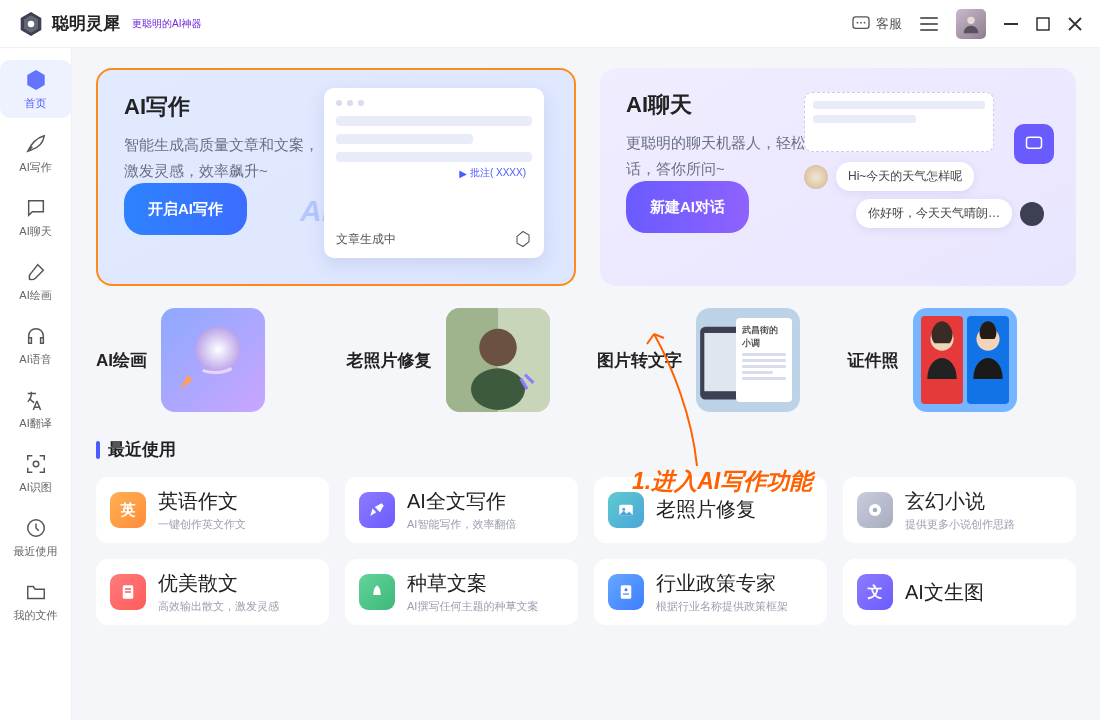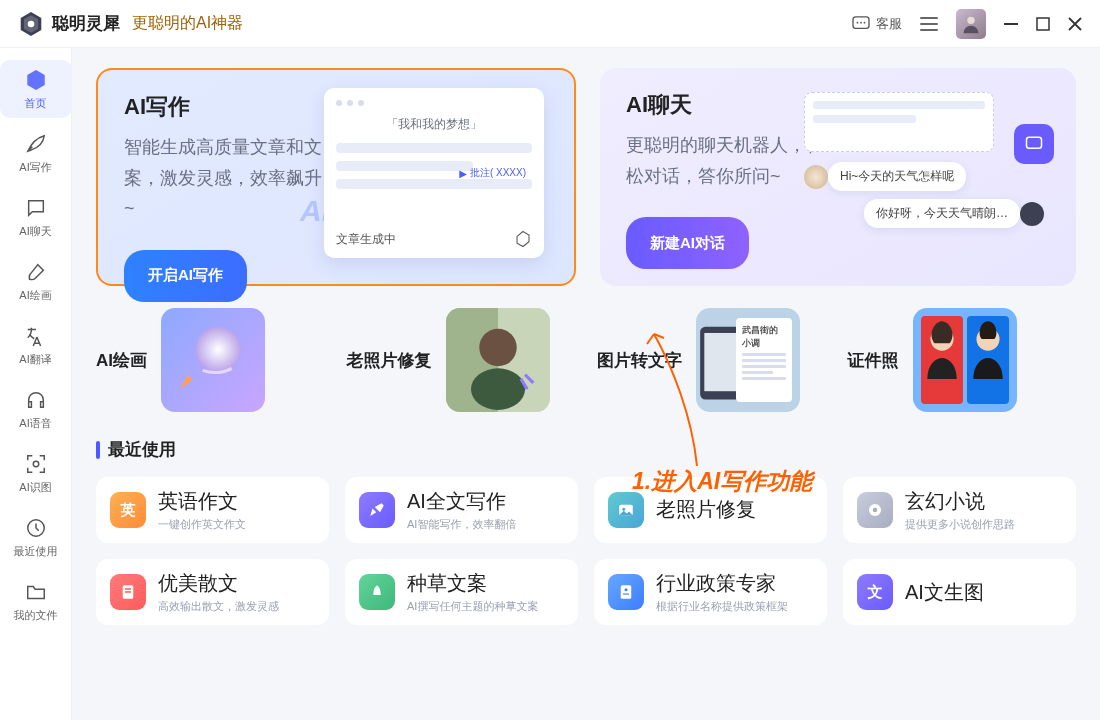--- a/index.html
+++ b/index.html
@@ -1,21 +1,21 @@
 <!DOCTYPE html>
 <html><head>
 <meta charset="utf-8">
 <style>
 *{margin:0;padding:0;box-sizing:border-box;font-family:"Microsoft YaHei",-apple-system,sans-serif}
 body{width:1100px;height:720px;overflow:hidden;background:#f5f6fa}
 .titlebar{height:48px;background:#fff;display:flex;align-items:center;padding:0 18px;border-bottom:1px solid #eef0f4}
 .logo{width:26px;height:26px;display:flex;align-items:center;justify-content:center;margin-right:8px}
 .logo svg{width:26px;height:26px}
 .app-name{font-size:17px;font-weight:700;color:#222;margin-right:12px}
-.app-tag{font-size:16px;color:#a16207}
+.app-tag{font-size:10px;color:#6d28d9}
 .tb-right{margin-left:auto;display:flex;align-items:center;gap:18px}
 .kefu{display:flex;align-items:center;gap:6px;font-size:13px;color:#555;cursor:pointer}
 .burger{width:18px;height:14px;display:flex;flex-direction:column;justify-content:space-between;cursor:pointer}
 .burger span{height:2px;background:#666;border-radius:1px}
 .avatar{width:30px;height:30px;border-radius:5px;background:linear-gradient(140deg,#c9b8d0,#8e7d89);display:flex;align-items:center;justify-content:center;overflow:hidden;cursor:pointer}
 .avatar svg{width:22px;height:22px}
 .winbtn{width:14px;height:14px;cursor:pointer;display:flex;align-items:center;justify-content:center}
 .winbtn svg{width:14px;height:14px}
 .shell{display:flex;height:672px}
 .sidebar{width:72px;background:#fff;border-right:1px solid #eef0f4;display:flex;flex-direction:column;align-items:center;padding-top:12px}
@@ -24,42 +24,42 @@
 .sb-item .ic{width:24px;height:24px;display:flex;align-items:center;justify-content:center;color:#555}
 .sb-item.active .ic{color:#4a5cff}
 .sb-item .lbl{font-size:11px;color:#666}
 .sb-item.active .lbl{color:#4a5cff}
 .main{flex:1;padding:20px 24px;overflow:auto;position:relative}
 .hero-row{display:flex;gap:24px;margin-bottom:22px}
 .hero{flex:1;height:218px;border-radius:16px;padding:22px 26px;position:relative;display:flex}
 .hero.write{background:linear-gradient(150deg,#e2eaff 0%,#dde6ff 100%);border:2px solid #ff8a1a}
 .hero.chat{background:linear-gradient(150deg,#f0edff 0%,#e8e5ff 100%)}
 .hero h2{font-size:22px;font-weight:700;color:#222;margin-bottom:10px}
-.hero p{font-size:18px;color:#6a6f82;line-height:1.7;margin-bottom:26px;max-width:200px}
+.hero p{font-size:15px;color:#6a6f82;line-height:1.7;max-width:200px}
 .hero .cta{display:inline-flex;align-items:center;justify-content:center;height:52px;padding:0 24px;border-radius:20px;color:#fff;font-size:15px;font-weight:600;cursor:pointer;border:none}
 .cta.blue{background:linear-gradient(90deg,#2e82ff,#3c6dff)}
 .cta.purple{background:linear-gradient(90deg,#6a5bff,#8e62ff)}
 .hero-left{flex:0 0 200px}
 .hero-right{flex:1;position:relative}
 .mock-panel{position:absolute;right:4px;top:-4px;width:220px;height:170px;background:#fff;border-radius:10px;box-shadow:0 6px 18px rgba(80,90,160,.15);padding:12px}
 .mp-dots{display:flex;gap:5px;margin-bottom:10px}
 .mp-dots i{width:6px;height:6px;border-radius:50%;background:#d8dcec}
 .mp-title{font-size:12px;color:#6a6f82;text-align:center;margin-bottom:10px}
 .mp-line{height:10px;background:#e8ecf9;border-radius:4px;margin-bottom:8px}
 .mp-line.short{width:70%}
 .mp-tag{position:absolute;right:18px;top:78px;font-size:10px;color:#4a5cff;display:flex;align-items:center;gap:3px}
 .mp-foot{position:absolute;left:12px;right:12px;bottom:10px;display:flex;align-items:center;justify-content:space-between;font-size:12px;color:#555}
 .mp-foot .hexi{width:18px;height:18px}
 .ai-badge{position:absolute;left:-24px;bottom:34px;font-size:30px;font-weight:800;color:#b6c6ff;font-style:italic}
 .chat-demo{position:absolute;right:6px;top:2px;width:240px}
 .chat-win{width:190px;height:60px;background:#fff;border-radius:8px;border:1px dashed #c8ccf0;margin-bottom:10px;padding:8px}
 .chat-win .bar{height:8px;background:#e8ecf9;border-radius:3px;margin-bottom:6px}
 .chat-win .bar.s{width:60%}
 .chat-fab{position:absolute;right:-10px;top:32px;width:40px;height:40px;border-radius:10px;background:#6a5bff;display:flex;align-items:center;justify-content:center;color:#fff}
-.bubble{display:flex;align-items:center;margin-top:8px}
+.bubble{display:flex;align-items:center;gap:8px;margin-top:8px}
 .bubble.rtl{justify-content:flex-end}
 .bubble .bav{width:24px;height:24px;border-radius:50%;background:radial-gradient(circle,#f3e5d3,#d0b590);flex:0 0 24px}
 .bubble .bav.dark{background:#3d4052}
 .bubble .txt{font-size:12px;background:#fff;border-radius:14px;padding:6px 12px;color:#444;white-space:nowrap;max-width:170px;overflow:hidden;text-overflow:ellipsis;box-shadow:0 2px 8px rgba(80,90,160,.12)}
 .feat-row{display:flex;gap:22px;margin-bottom:26px}
 .feat{flex:1;display:flex;align-items:center;gap:14px;cursor:pointer}
 .feat h3{font-size:17px;font-weight:700;color:#222}
 .thumb{width:104px;height:104px;border-radius:14px;flex:0 0 104px;position:relative;overflow:hidden}
 .thumb.t1{background:linear-gradient(135deg,#8da9ff,#c9a5ff)}
 .thumb.t2{background:linear-gradient(180deg,#a7d4a1 0%,#d9c8a0 100%)}
@@ -175,32 +175,32 @@
     <div class="ic">
           <svg width="22" height="22" viewBox="0 0 24 24">
             <path fill="none" stroke="currentColor" stroke-width="1.6" d="M14 4l6 6-9 9c-2 2-6 1-6 1s-1-4 1-6z"></path>
           </svg>
         </div>
     <div class="lbl">AI绘画</div>
   </div>
   <div class="sb-item">
     <div class="ic">
           <svg width="22" height="22" viewBox="0 0 24 24">
+            <path fill="none" stroke="currentColor" stroke-width="1.6" d="M4 14v-2a8 8 0 0116 0v2M4 14h3v6H4zM20 14h-3v6h3z"></path>
+          </svg>
+        </div>
+    <div class="lbl">AI语音</div>
+  </div>
+  <div class="sb-item">
+    <div class="ic">
+          <svg width="22" height="22" viewBox="0 0 24 24">
             <path fill="none" stroke="currentColor" stroke-width="1.6" d="M3 5h9M7 3v2m0 0c0 4-2 7-4 9m2-4c1 2 3 4 5 5m3-2l4 10m-1-3h-6m3-7l-4 10"></path>
           </svg>
         </div>
     <div class="lbl">AI翻译</div>
-  </div>
-  <div class="sb-item">
-    <div class="ic">
-          <svg width="22" height="22" viewBox="0 0 24 24">
-            <path fill="none" stroke="currentColor" stroke-width="1.6" d="M4 14v-2a8 8 0 0116 0v2M4 14h3v6H4zM20 14h-3v6h3z"></path>
-          </svg>
-        </div>
-    <div class="lbl">AI语音</div>
   </div>
   <div class="sb-item">
     <div class="ic">
           <svg width="22" height="22" viewBox="0 0 24 24">
             <path fill="none" stroke="currentColor" stroke-width="1.6" d="M3 8V3h5M21 8V3h-5M3 16v5h5M21 16v5h-5"></path>
             <circle cx="12" cy="12" r="3" fill="none" stroke="currentColor" stroke-width="1.6"></circle>
           </svg>
         </div>
     <div class="lbl">AI识图</div>
   </div>
@@ -233,21 +233,20 @@
       <button class="cta blue">开启AI写作</button>
     </div>
     <div class="hero-right">
       <div class="ai-badge">AI</div>
       <div class="mock-panel">
         <div class="mp-dots">
                 <i></i>
                 <i></i>
                 <i></i>
               </div>
-        <div class="mp-title">「我和我的梦想」</div>
         <div class="mp-line"></div>
               <div class="mp-line short"></div>
               <div class="mp-line"></div>
         <div class="mp-tag">▶ <span>批注( XXXX)</span></div>
         <div class="mp-foot">
                 <span>文章生成中</span>
           <svg class="hexi" viewBox="0 0 24 24">
                   <path fill="none" stroke="#555" stroke-width="1.4" d="M12 2l8 4.6v9L12 22l-8-4.4v-9z"></path>
                 </svg>
         </div>

